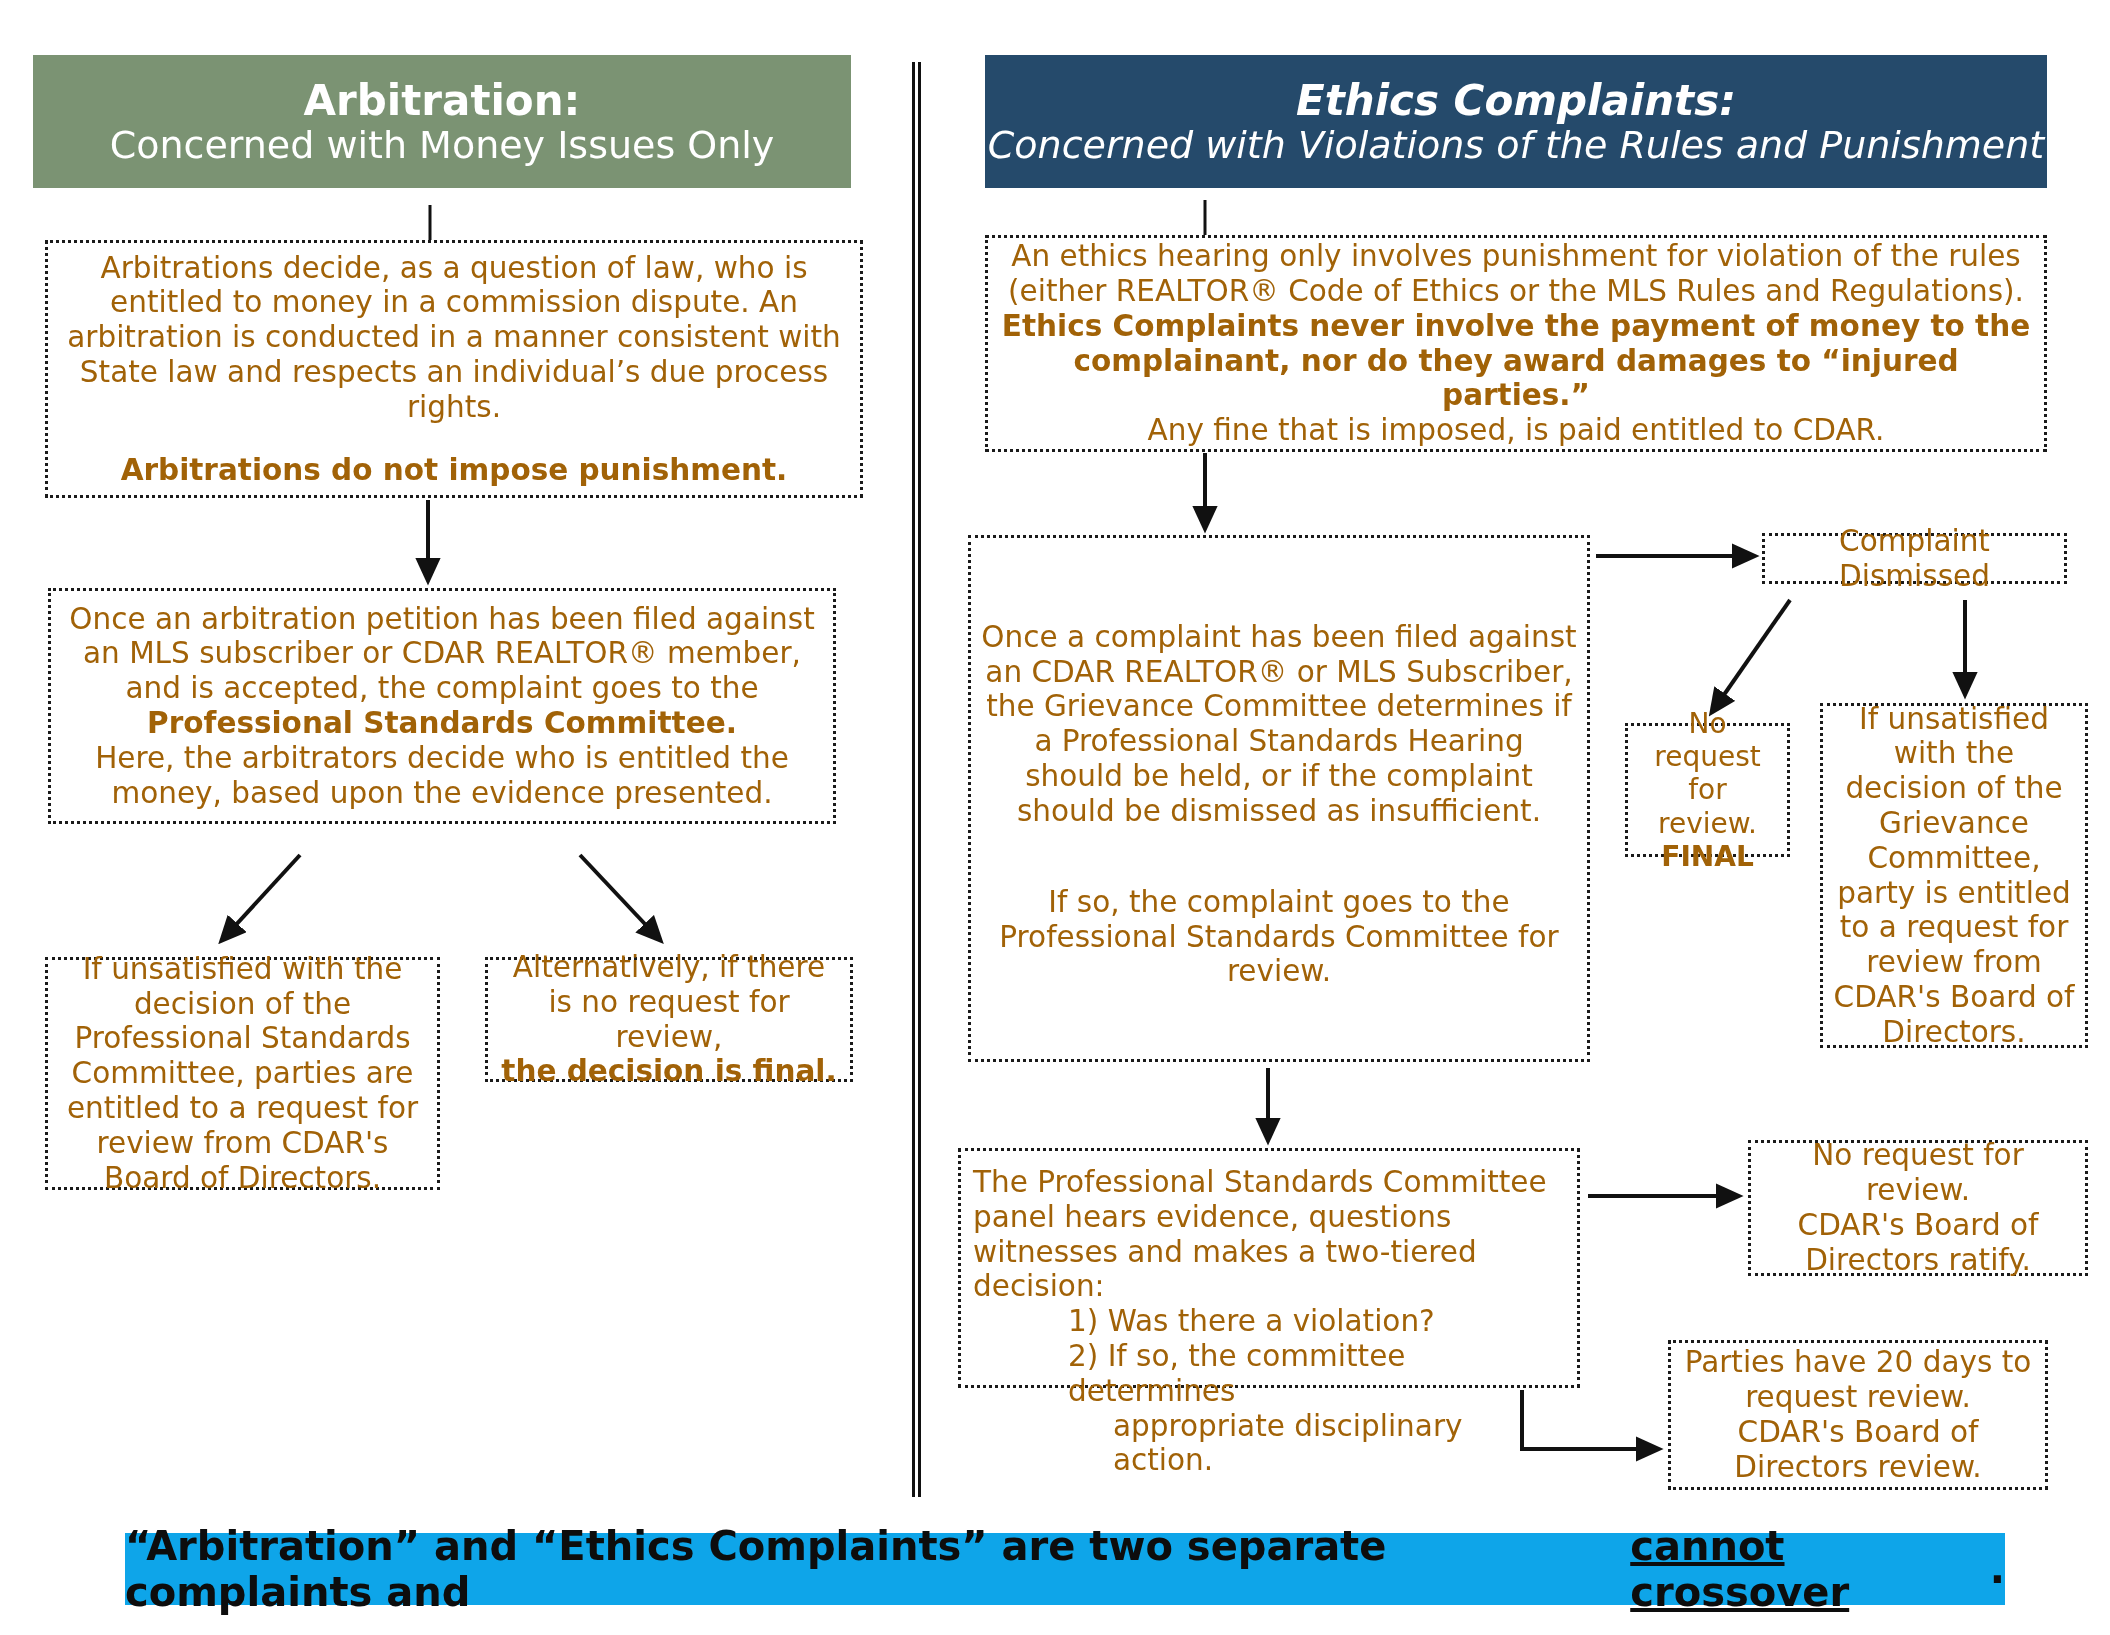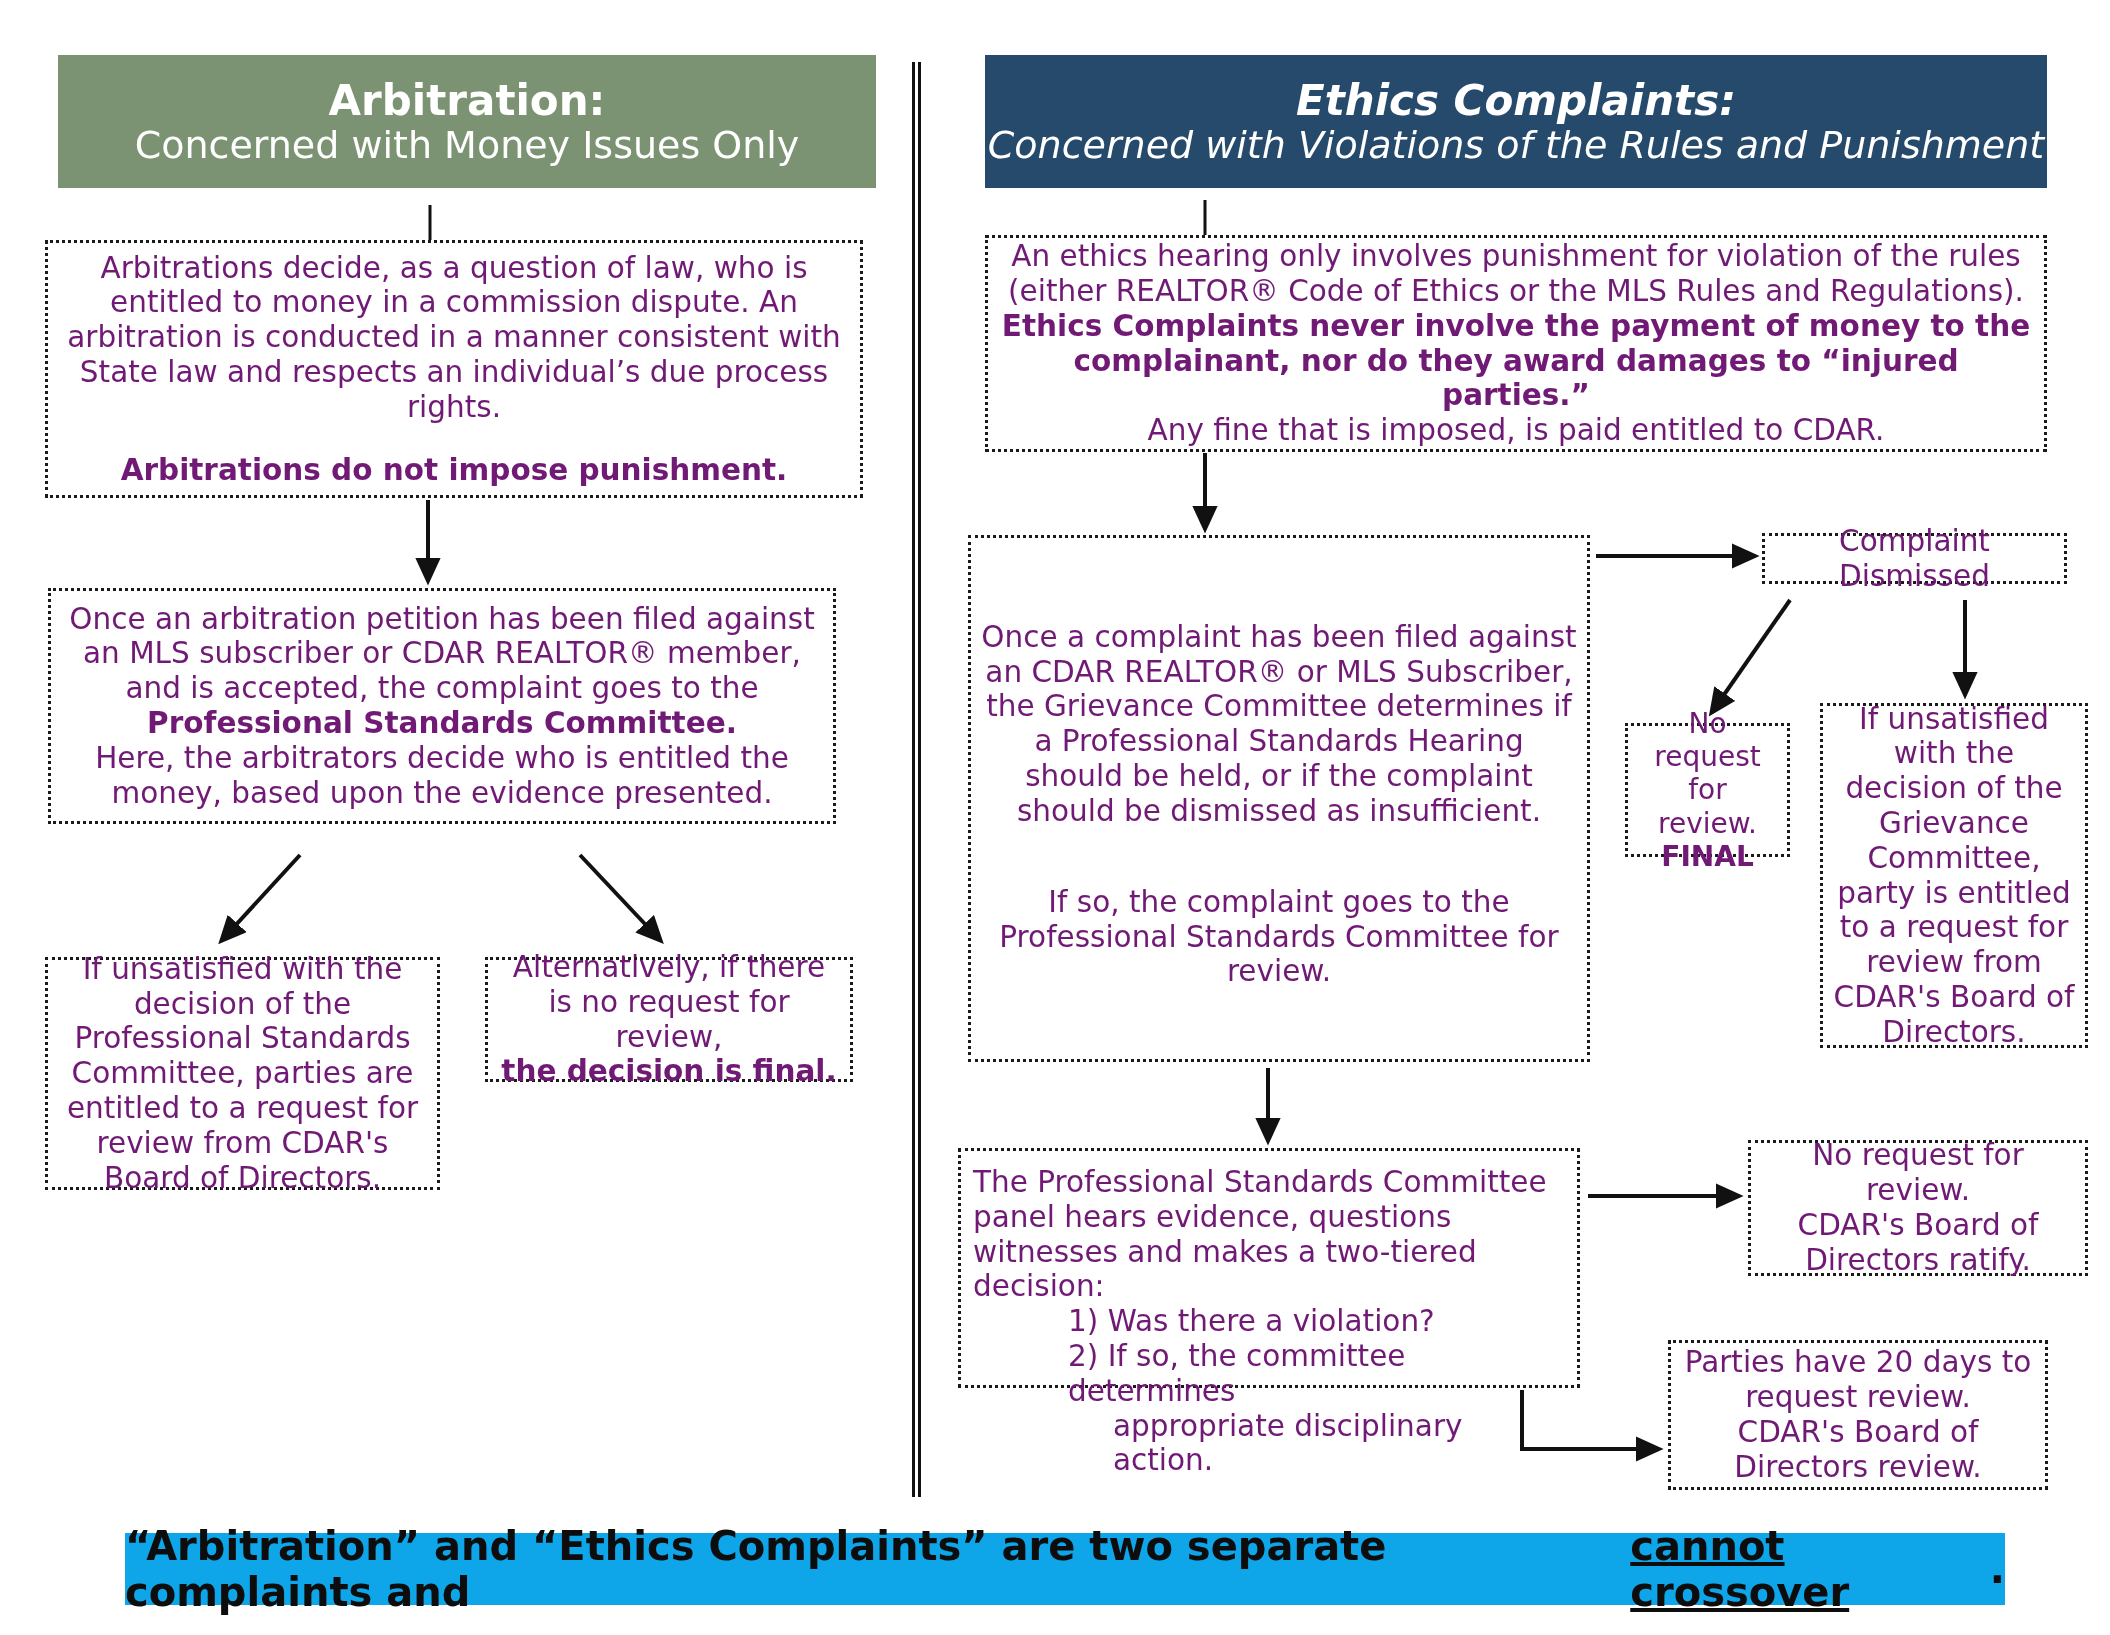--- a/index.html
+++ b/index.html
@@ -34,21 +34,21 @@
   }
   .col-header .line1 {
     font-weight: bold;
     display: block;
   }
   .col-header .line2 {
     font-weight: normal;
     display: block;
   }
   #header-arbitration {
-    left: 58px;
+    left: 33px;
     top: 55px;
     width: 818px;
     height: 133px;
     background: #7b9373;
   }
   #header-arbitration .line1 { font-size: 42px; }
   #header-arbitration .line2 { font-size: 38px; }
   #header-ethics {
     left: 985px;
     top: 55px;
@@ -71,21 +71,21 @@
     border-right: 3px solid #111;
     box-sizing: border-box;
   }
 
   
   .box {
     position: absolute;
     box-sizing: border-box;
     border: 3px dotted #1a1a1a;
     background: #ffffff;
-    color: #701a75;
+    color: #a16207;
     text-align: center;
     display: flex;
     flex-direction: column;
     align-items: center;
     justify-content: center;
     padding: 6px 10px;
     line-height: 1.18;
   }
   .box p { margin: 0; }
   .box p.b { font-weight: bold; }

